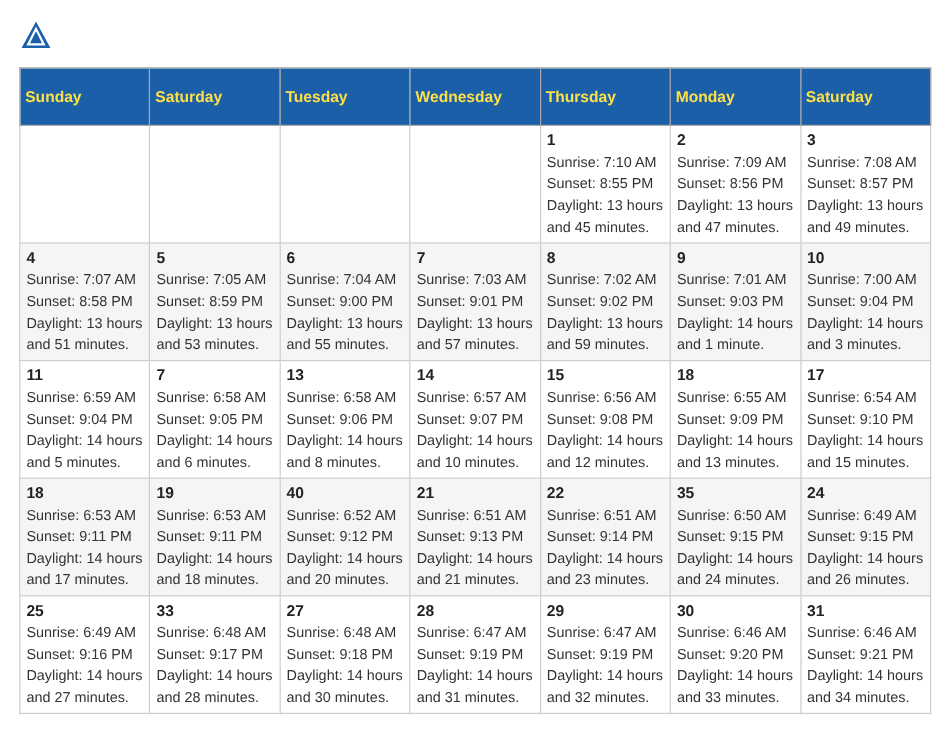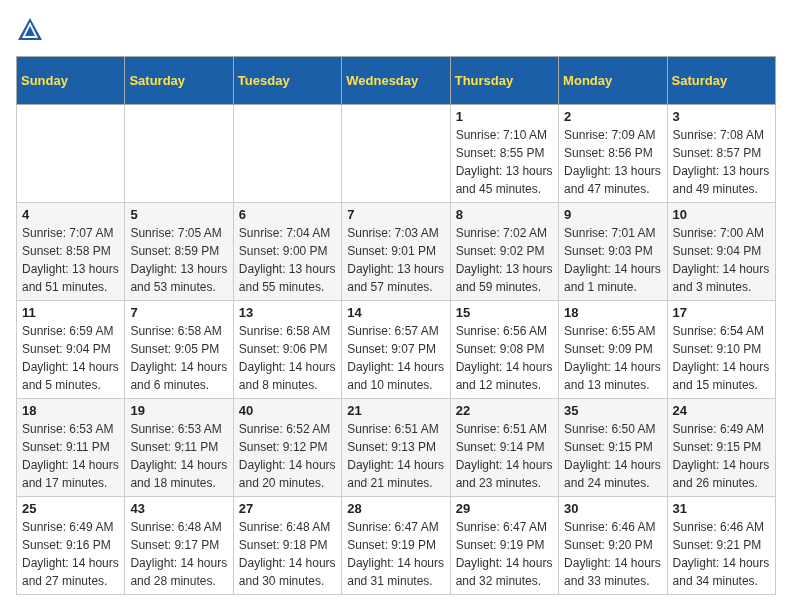--- a/index.html
+++ b/index.html
@@ -234,21 +234,21 @@
           <div class="day-number">24</div>
           <div class="day-info">Sunrise: 6:49 AM<br>Sunset: 9:15 PM<br>Daylight: 14 hours and 26 minutes.</div>
         </td>
       </tr>
       <tr>
         <td>
           <div class="day-number">25</div>
           <div class="day-info">Sunrise: 6:49 AM<br>Sunset: 9:16 PM<br>Daylight: 14 hours and 27 minutes.</div>
         </td>
         <td>
-          <div class="day-number">43</div>
+          <div class="day-number">33</div>
           <div class="day-info">Sunrise: 6:48 AM<br>Sunset: 9:17 PM<br>Daylight: 14 hours and 28 minutes.</div>
         </td>
         <td>
           <div class="day-number">27</div>
           <div class="day-info">Sunrise: 6:48 AM<br>Sunset: 9:18 PM<br>Daylight: 14 hours and 30 minutes.</div>
         </td>
         <td>
           <div class="day-number">28</div>
           <div class="day-info">Sunrise: 6:47 AM<br>Sunset: 9:19 PM<br>Daylight: 14 hours and 31 minutes.</div>
         </td>

